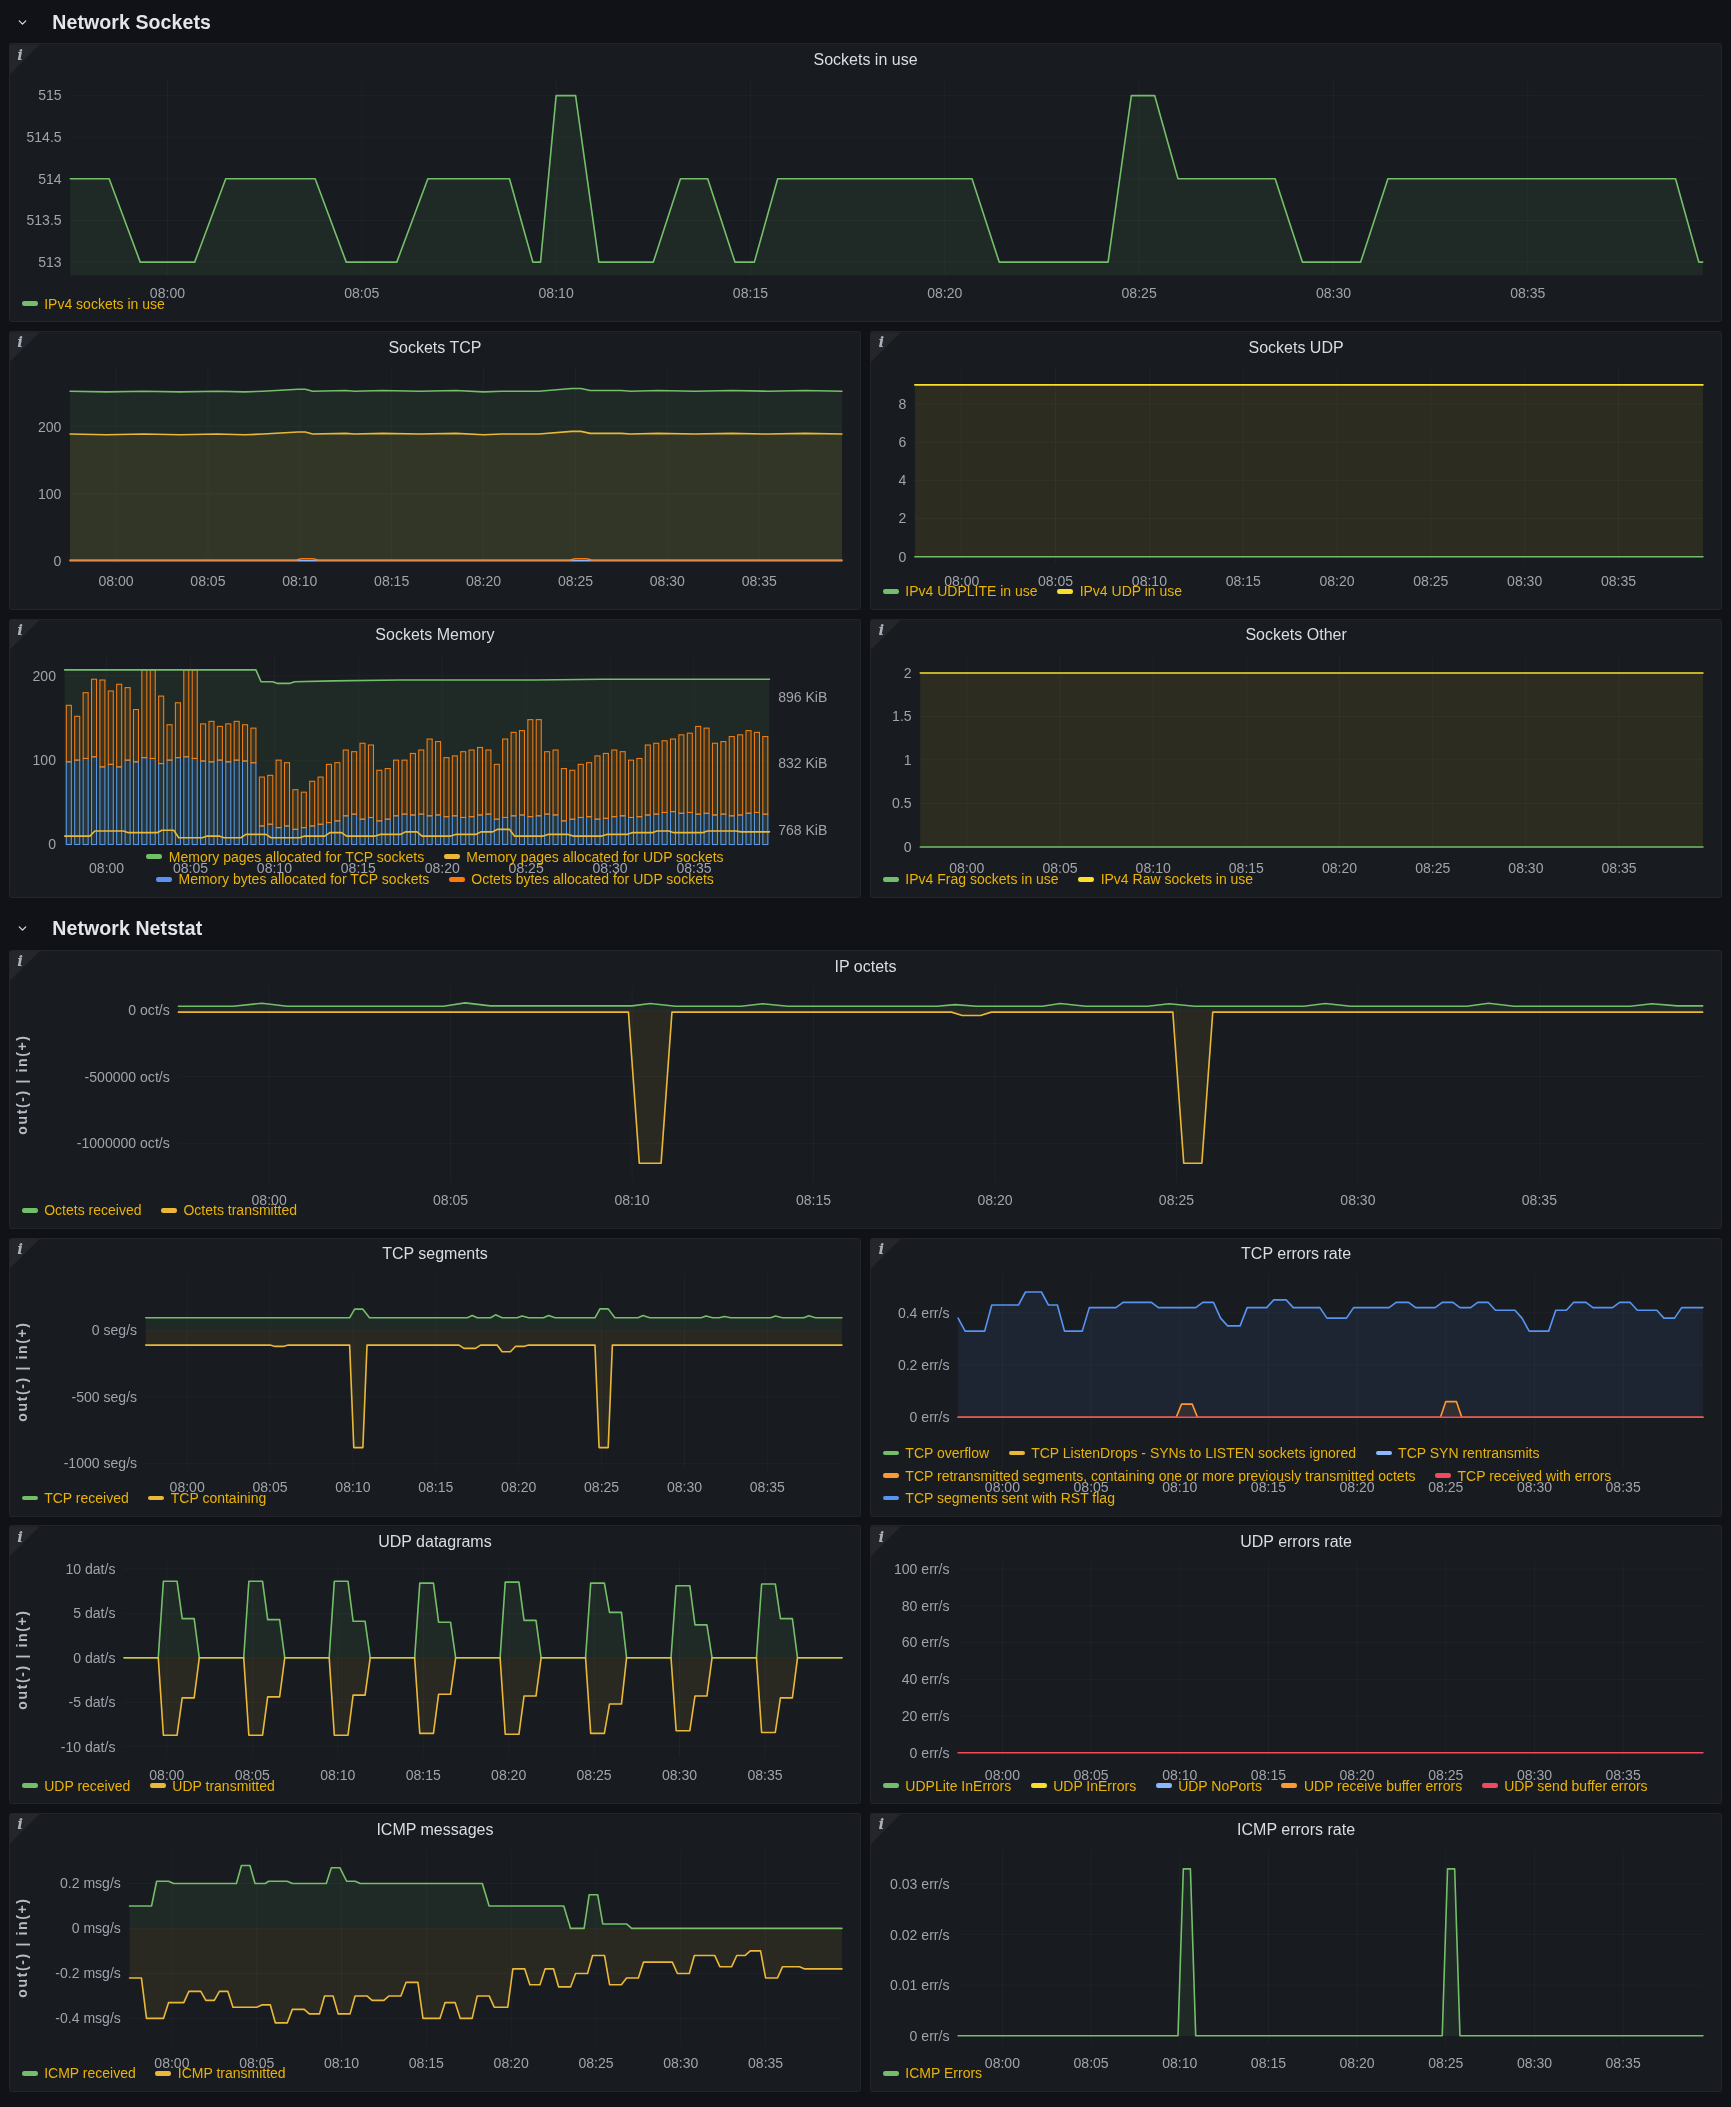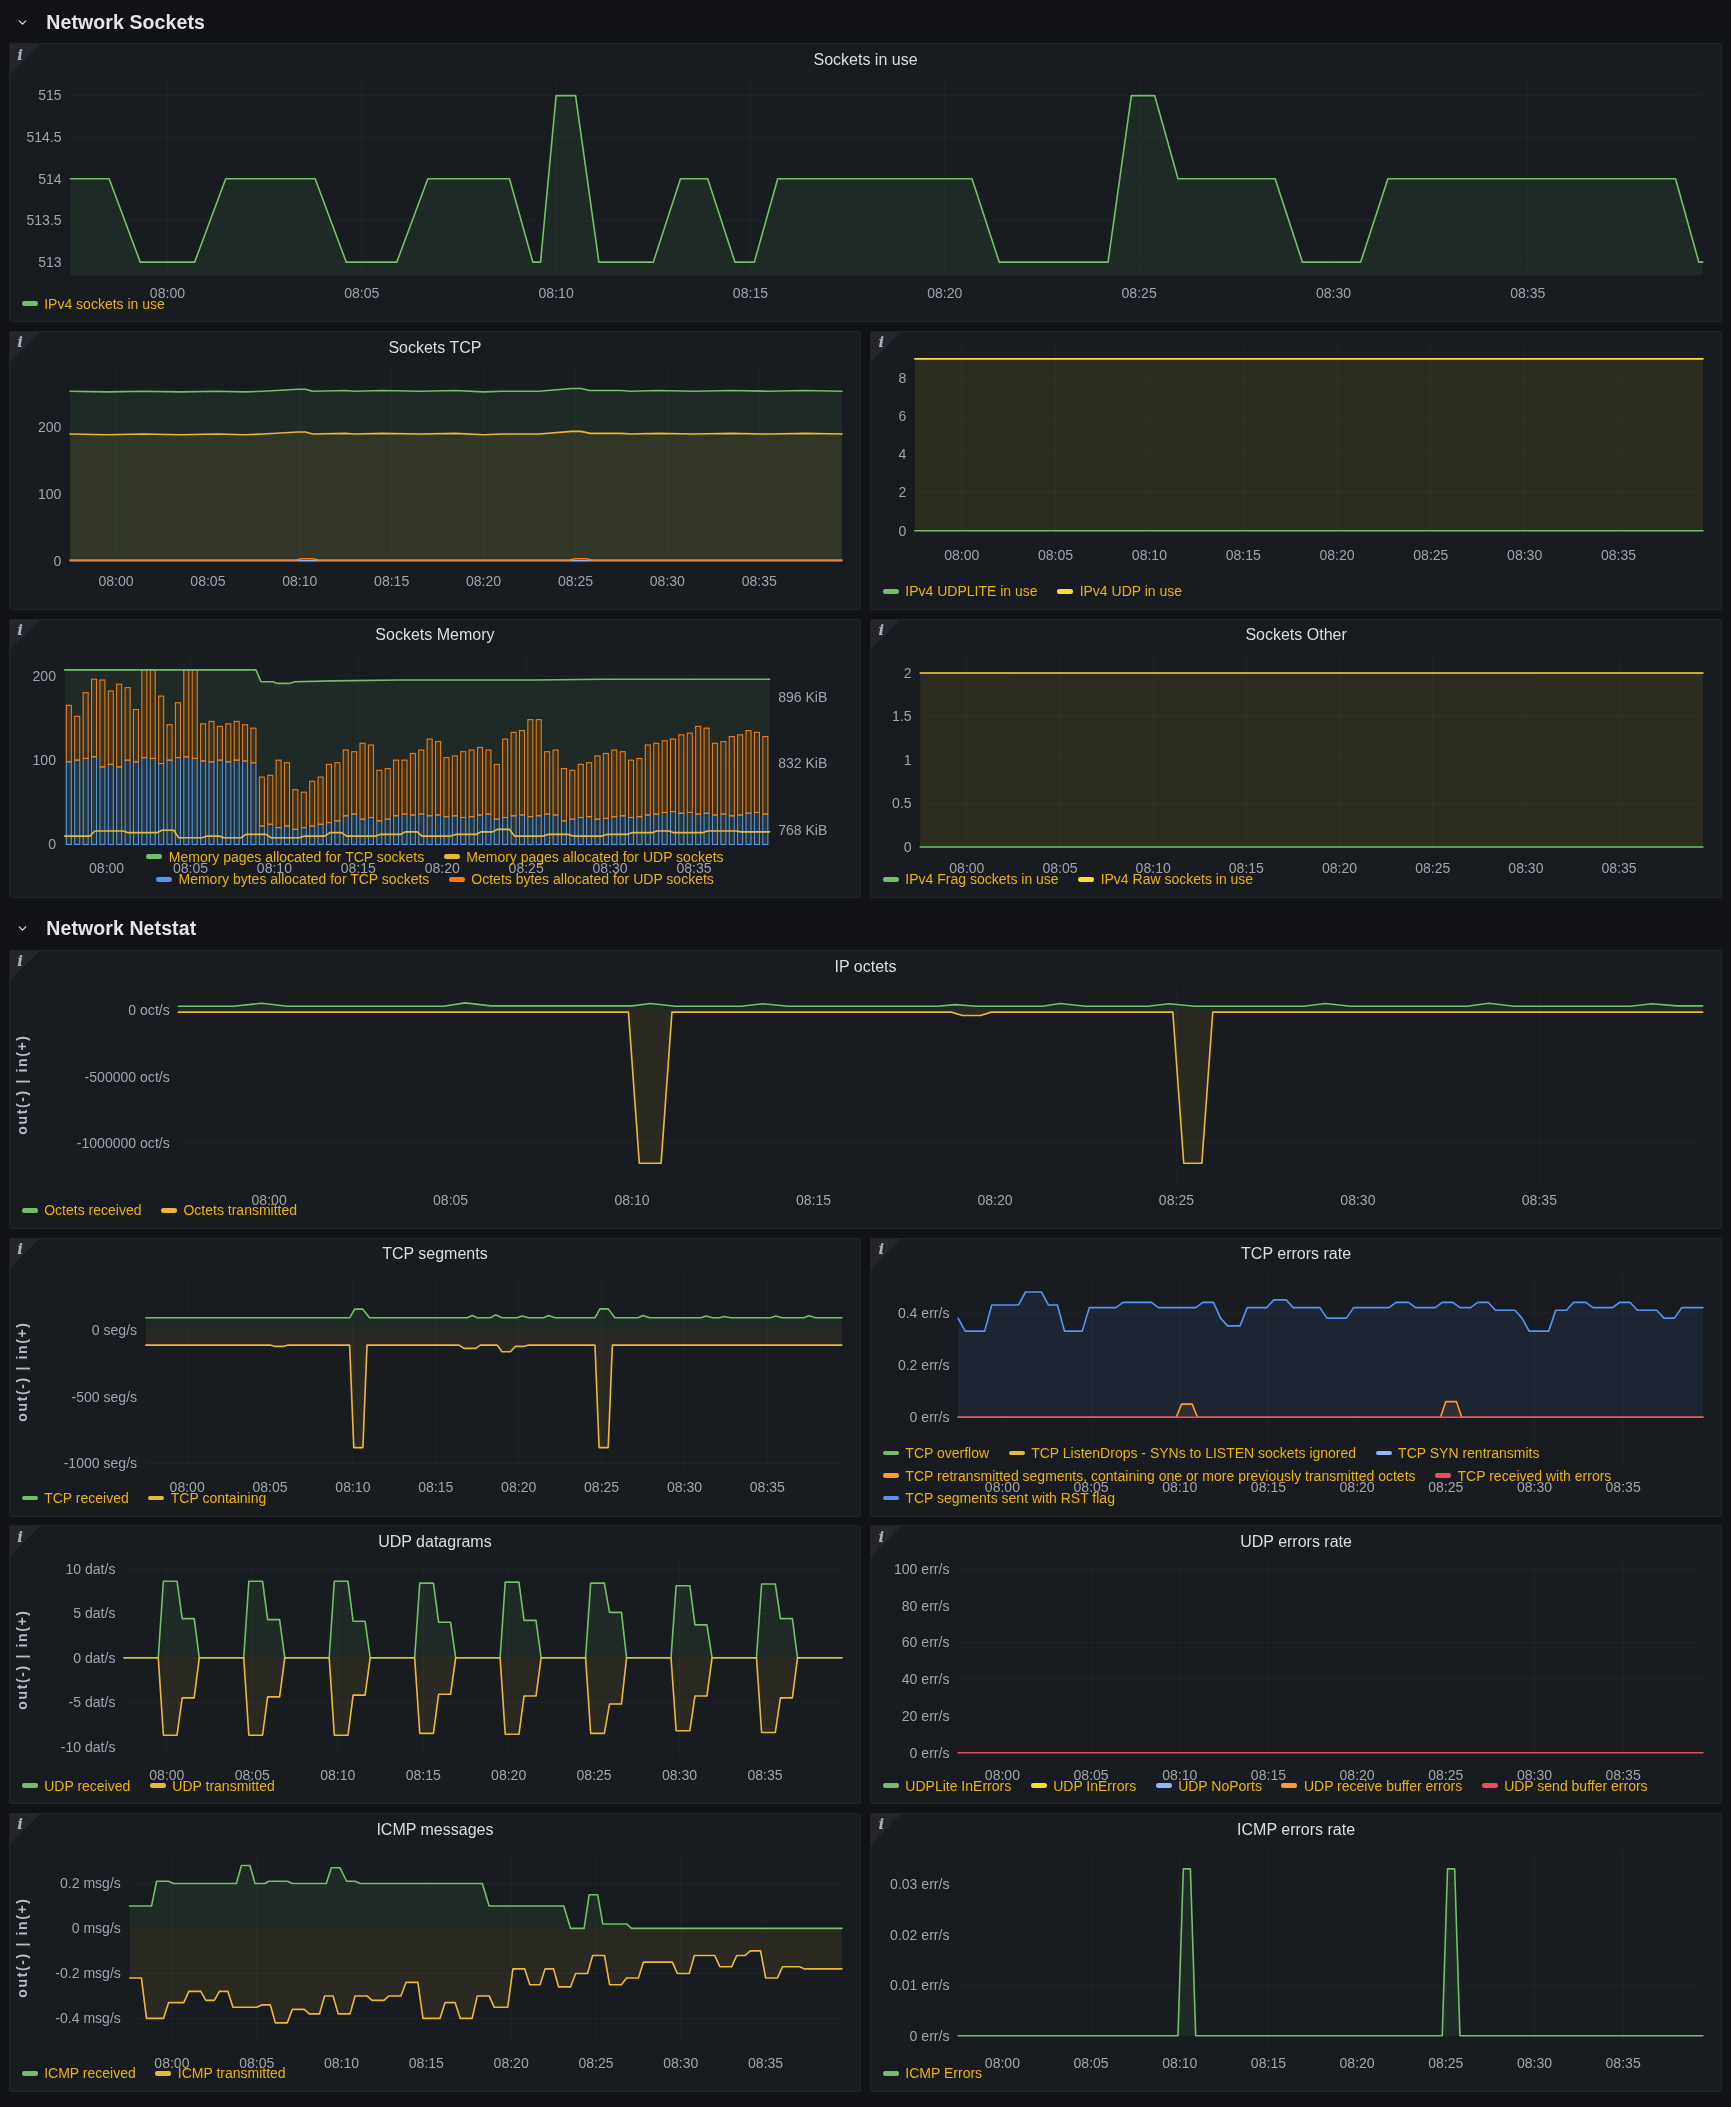--- a/index.html
+++ b/index.html
@@ -5,21 +5,21 @@
   * { box-sizing: border-box; margin: 0; padding: 0; }
   body {
     width: 1731px; height: 2108px;
     background: #111217;
     font-family: "Liberation Sans", sans-serif;
     color: #C7C8D1;
     overflow: hidden;
   }
   .wrap { padding: 0 8.7px 8.7px 8.7px; }
   .section-header {
-    display: flex; align-items: center; gap: 17px;
+    display: flex; align-items: center; gap: 23px;
     padding: 10.8px 7.6px 9.7px 7.6px; cursor: pointer; text-align: center;
   }
   .section-header .chev { flex: 0 0 auto; }
   .section-header span {
     font-size: 19.5px; font-weight: 600; color: #E4E5EA; letter-spacing: 0.1px;
   }
   .row { display: grid; grid-template-columns: 1fr 1fr; gap: 8.7px; margin-bottom: 8.7px; }
   .row.full { grid-template-columns: 1fr; }
   .panel {
     position: relative;
@@ -152,20 +152,21 @@
             <path d="M110.0 140.7L178.0 142.0L246.0 140.7L314.0 142.0L382.0 140.7L433.0 142.0L467.0 140.7L531.6 137.0L545.2 137.0L558.8 140.7L620.0 139.5L637.0 140.7L688.0 139.5L756.0 140.7L824.0 139.5L875.0 142.0L909.0 140.7L977.0 140.7L1038.2 135.8L1055.2 135.8L1072.2 139.5L1130.0 139.5L1147.0 140.7L1198.0 139.5L1266.0 140.7L1334.0 139.5L1402.0 140.7L1470.0 139.5L1538.0 140.7 L1538.0 375.0 L110.0 375.0 Z" fill="#EAB839" opacity="0.09"></path>
             <path d="M110.0 140.7L178.0 142.0L246.0 140.7L314.0 142.0L382.0 140.7L433.0 142.0L467.0 140.7L531.6 137.0L545.2 137.0L558.8 140.7L620.0 139.5L637.0 140.7L688.0 139.5L756.0 140.7L824.0 139.5L875.0 142.0L909.0 140.7L977.0 140.7L1038.2 135.8L1055.2 135.8L1072.2 139.5L1130.0 139.5L1147.0 140.7L1198.0 139.5L1266.0 140.7L1334.0 139.5L1402.0 140.7L1470.0 139.5L1538.0 140.7" fill="none" stroke="#EAB839" stroke-width="3" stroke-linejoin="round" stroke-linecap="round"></path>
             <path d="M110.0 375.0L1538.0 375.0" fill="none" stroke="#8AB8FF" stroke-width="3" stroke-linejoin="round" stroke-linecap="round"></path>
             <path d="M110.0 373.8L528.2 373.8L538.4 371.3L558.8 371.3L569.0 373.8L1034.8 373.8L1045.0 371.3L1065.4 371.3L1075.6 373.8L1538.0 373.8" fill="none" stroke="#FF780A" stroke-width="3" stroke-linejoin="round" stroke-linecap="round"></path>
           </svg></div>
     </div>
     <div class="panel">
       <div class="corner">
           <b>i</b>
         </div>
+      <div class="panel-title">Sockets UDP</div>
       <div class="chart"><svg width="852" height="240" viewBox="0 0 1574 444">
             <line x1="80" x2="1538" y1="367.63902439024395" y2="367.63902439024395" stroke="rgba(204,204,220,0.08)"></line>
             <text x="64" y="376.63902439024395" text-anchor="end" class="tick">0</text>
             <line x1="80" x2="1538" y1="297.0048780487805" y2="297.0048780487805" stroke="rgba(204,204,220,0.08)"></line>
             <text x="64" y="306.0048780487805" text-anchor="end" class="tick">2</text>
             <line x1="80" x2="1538" y1="226.3707317073171" y2="226.3707317073171" stroke="rgba(204,204,220,0.08)"></line>
             <text x="64" y="235.3707317073171" text-anchor="end" class="tick">4</text>
             <line x1="80" x2="1538" y1="155.73658536585367" y2="155.73658536585367" stroke="rgba(204,204,220,0.08)"></line>
             <text x="64" y="164.73658536585367" text-anchor="end" class="tick">6</text>
             <line x1="80" x2="1538" y1="85.10243902439025" y2="85.10243902439025" stroke="rgba(204,204,220,0.08)"></line>

